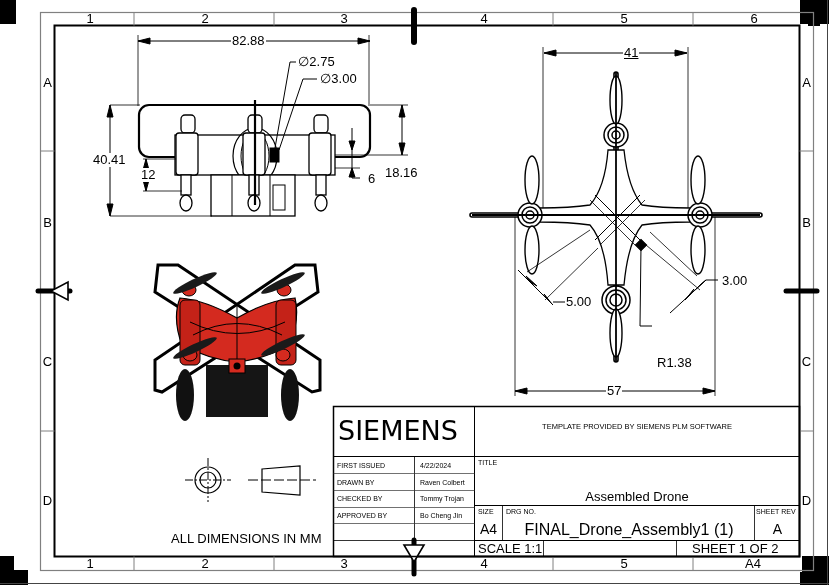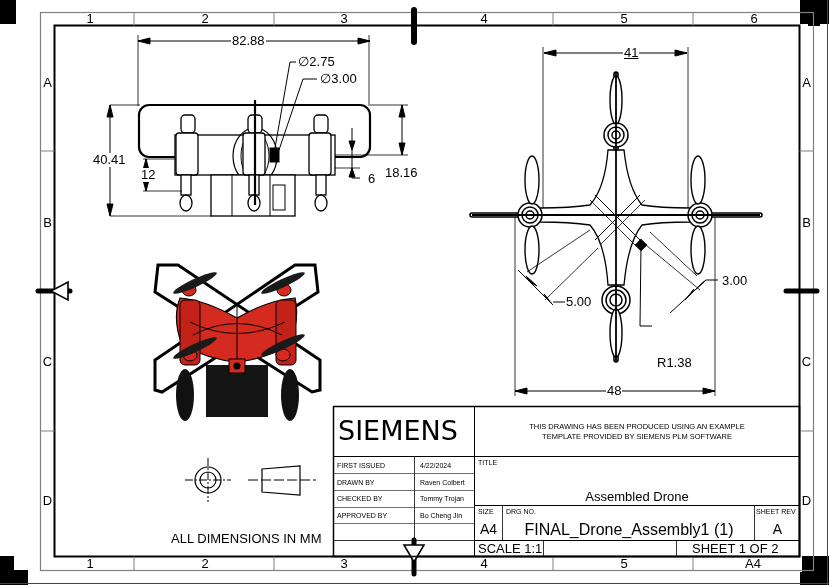--- a/index.html
+++ b/index.html
@@ -278,30 +278,29 @@
 
 <div class="dim" style="left:231px;top:34px;">82.88</div>
 <div class="dim" style="left:297px;top:55px;">∅2.75</div>
 <div class="dim" style="left:319px;top:72px;">∅3.00</div>
 <div class="dim" style="left:92px;top:153px;">40.41</div>
 <div class="dim" style="left:384px;top:123px;margin-top:43px;">18.16</div>
 <div class="dim" style="left:140px;top:168px;">12</div>
 <div class="dim" style="left:367px;top:172px;">6</div>
 
 <div class="dim" style="left:623px;top:46px;text-decoration:underline;">41</div>
-<div class="dim" style="left:606px;top:384px;">48</div>
+<div class="dim" style="left:606px;top:384px;">57</div>
 <div class="dim" style="left:565px;top:295px;">5.00</div>
 <div class="dim" style="left:721px;top:274px;">3.00</div>
 <div class="dim" style="left:656px;top:320px;margin-top:36px;">R1.38</div>
 
 <div class="abs" style="left:171px;top:532px;font-size:13px;line-height:14px;white-space:nowrap;">ALL DIMENSIONS IN MM</div>
 
 <div class="logo" style="left:338px;top:416px;">SIEMENS</div>
 <div class="note" style="left:476px;top:422px;width:322px;">
-  <div>THIS DRAWING HAS BEEN PRODUCED USING AN EXAMPLE</div>
   <div>TEMPLATE PROVIDED BY SIEMENS PLM SOFTWARE</div>
 </div>
 
 <div class="tb-cell" style="left:337px;top:461px;">FIRST ISSUED</div>
 <div class="tb-cell" style="left:420px;top:461px;">4/22/2024</div>
 <div class="tb-cell" style="left:337px;top:478px;">DRAWN BY</div>
 <div class="tb-cell" style="left:420px;top:478px;">Raven Colbert</div>
 <div class="tb-cell" style="left:337px;top:494px;">CHECKED BY</div>
 <div class="tb-cell" style="left:420px;top:494px;">Tommy Trojan</div>
 <div class="tb-cell" style="left:337px;top:511px;">APPROVED BY</div>

